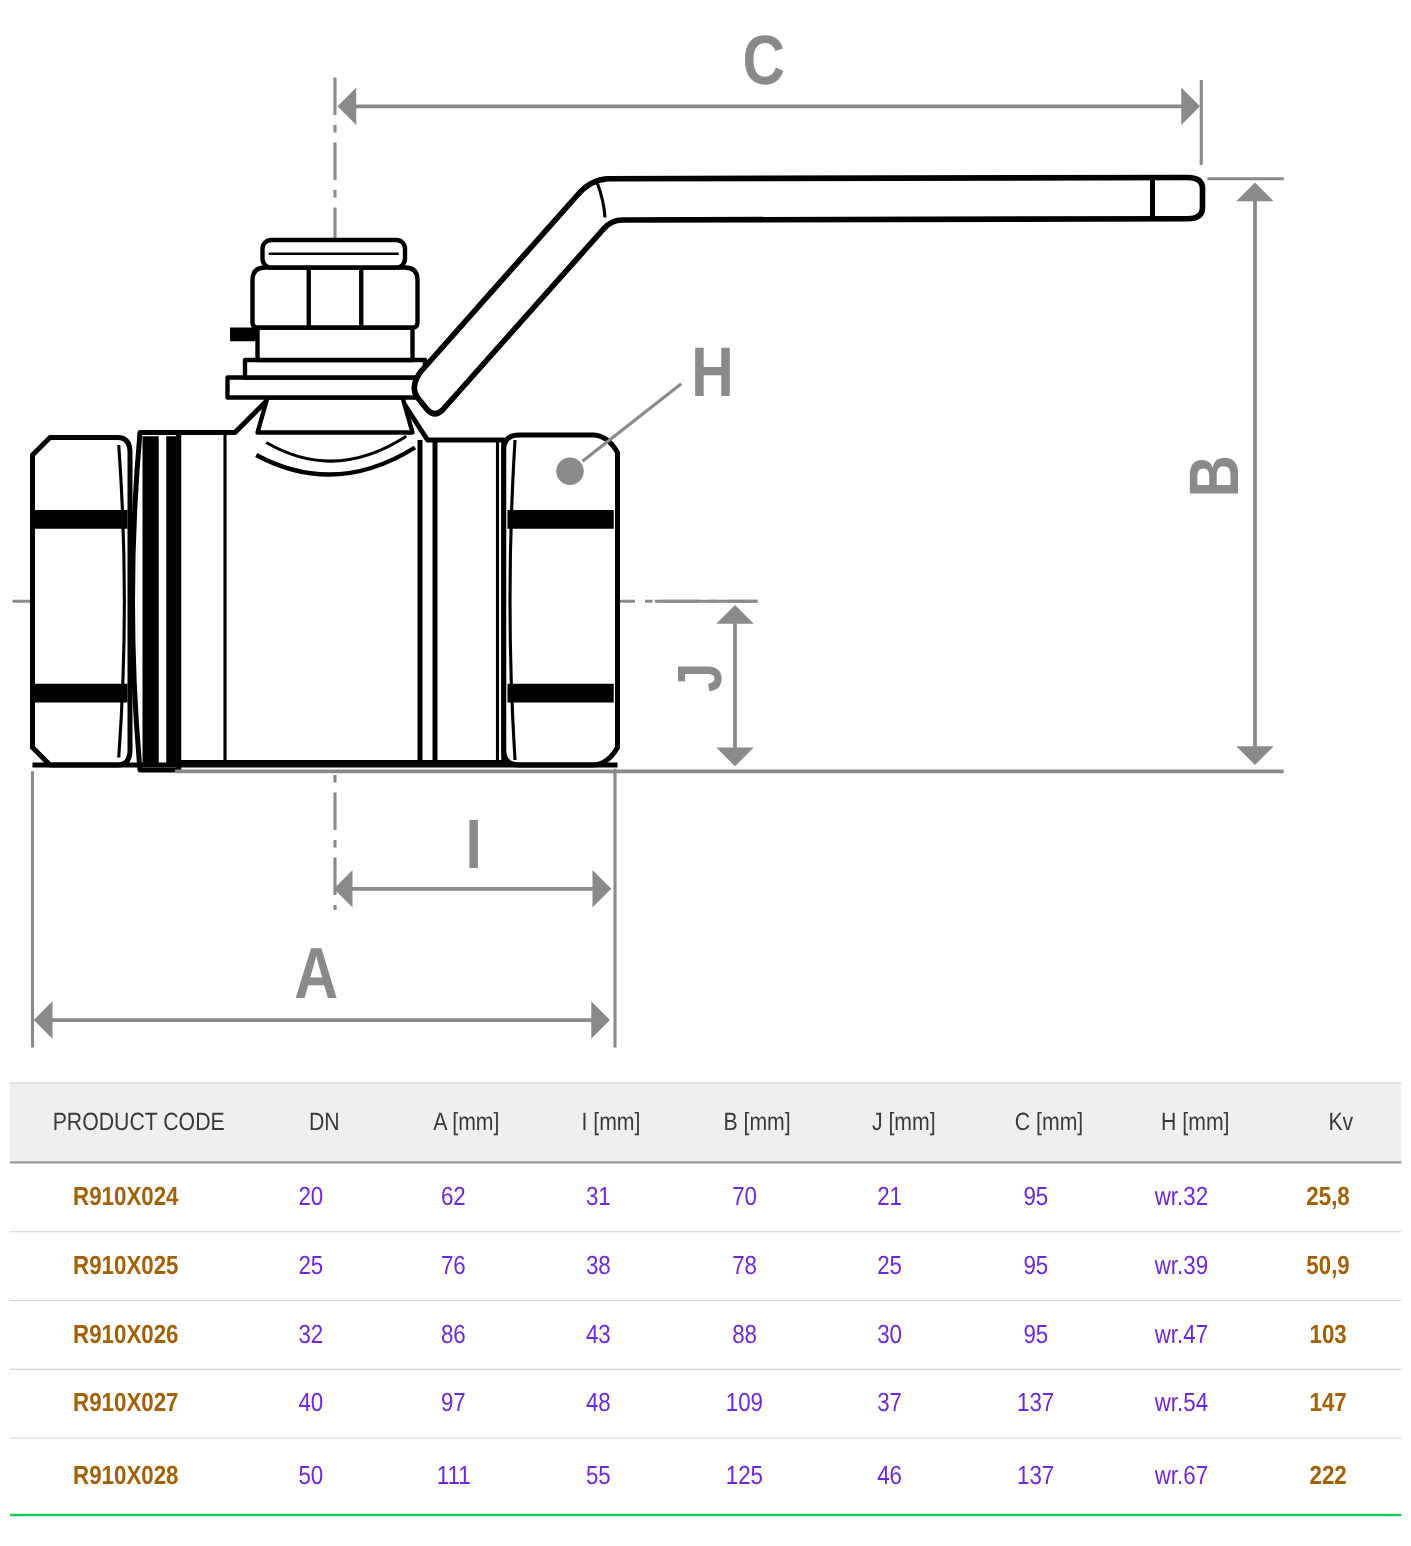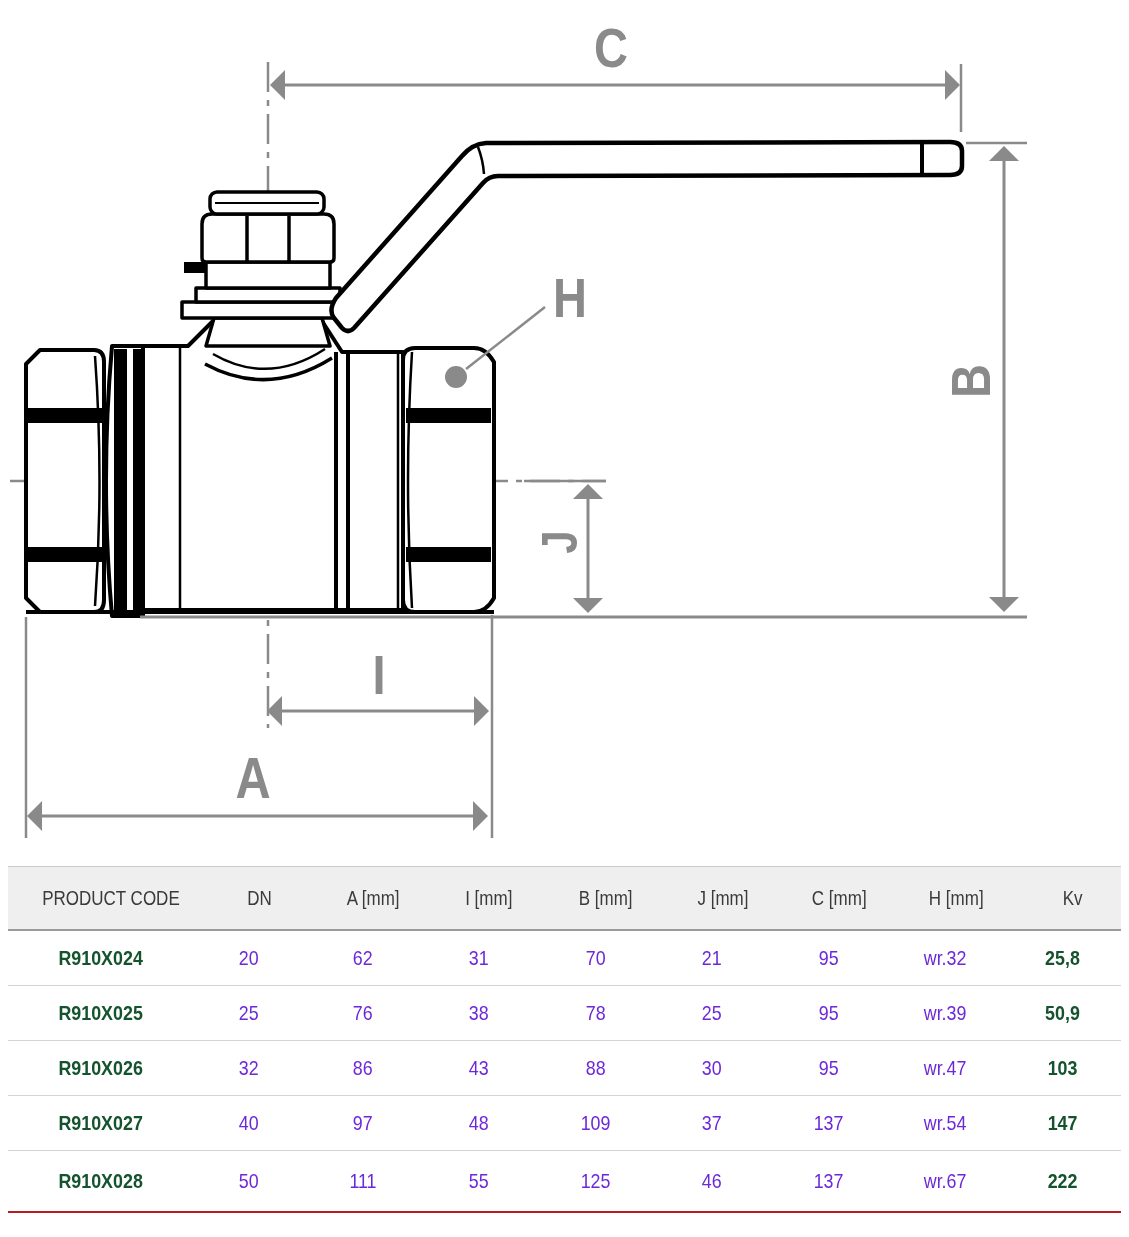--- a/index.html
+++ b/index.html
@@ -4,25 +4,25 @@
 <style>
   html,body{margin:0;padding:0;background:#fff;}
   body{font-family:"Liberation Sans", sans-serif;}
   .page{position:relative;width:1129px;height:1237px;background:#fff;overflow:hidden;}
   .drawing{position:absolute;top:0;left:0;}
   
   .spec-table{position:absolute;left:8px;top:866px;width:1113px;border-top:1px solid #c9c9c9;}
   .trow{display:grid;grid-template-columns:185px 112px 115px 117px 117px 116px 117px 117px 117px;align-items:center;}
   .thead{background:#efefef;height:62px;border-bottom:2px solid #9b9b9b;}
   .tbody-row{height:54px;border-bottom:1px solid #d4d4d4;background:#fff;}
-  .tbody-row:last-child{height:60px;border-bottom:2px solid #b91c1c;}
+  .tbody-row:last-child{height:60px;border-bottom:2px solid #22c55e;}
   .cell{text-align:center;color:#6d28d9;font-size:21px;white-space:nowrap;}
   .thead .cell{color:#3a3a3a;font-size:20px;margin-left:21px;}
   .cond{display:inline-block;transform:scaleX(0.85);transform-origin:center;}
-  .b{font-weight:bold;color:#14532d;}
+  .b{font-weight:bold;color:#a16207;}
 </style>
 </head>
 <body>
 
 <div class="page">
 
   <svg class="drawing" width="1129" height="862" viewBox="0 0 1129 862">
 
     <g stroke="#8a8a8a" stroke-width="2.5" fill="none">
       <line x1="268" y1="62" x2="268" y2="728" stroke-dasharray="30 8 6 8"></line>

